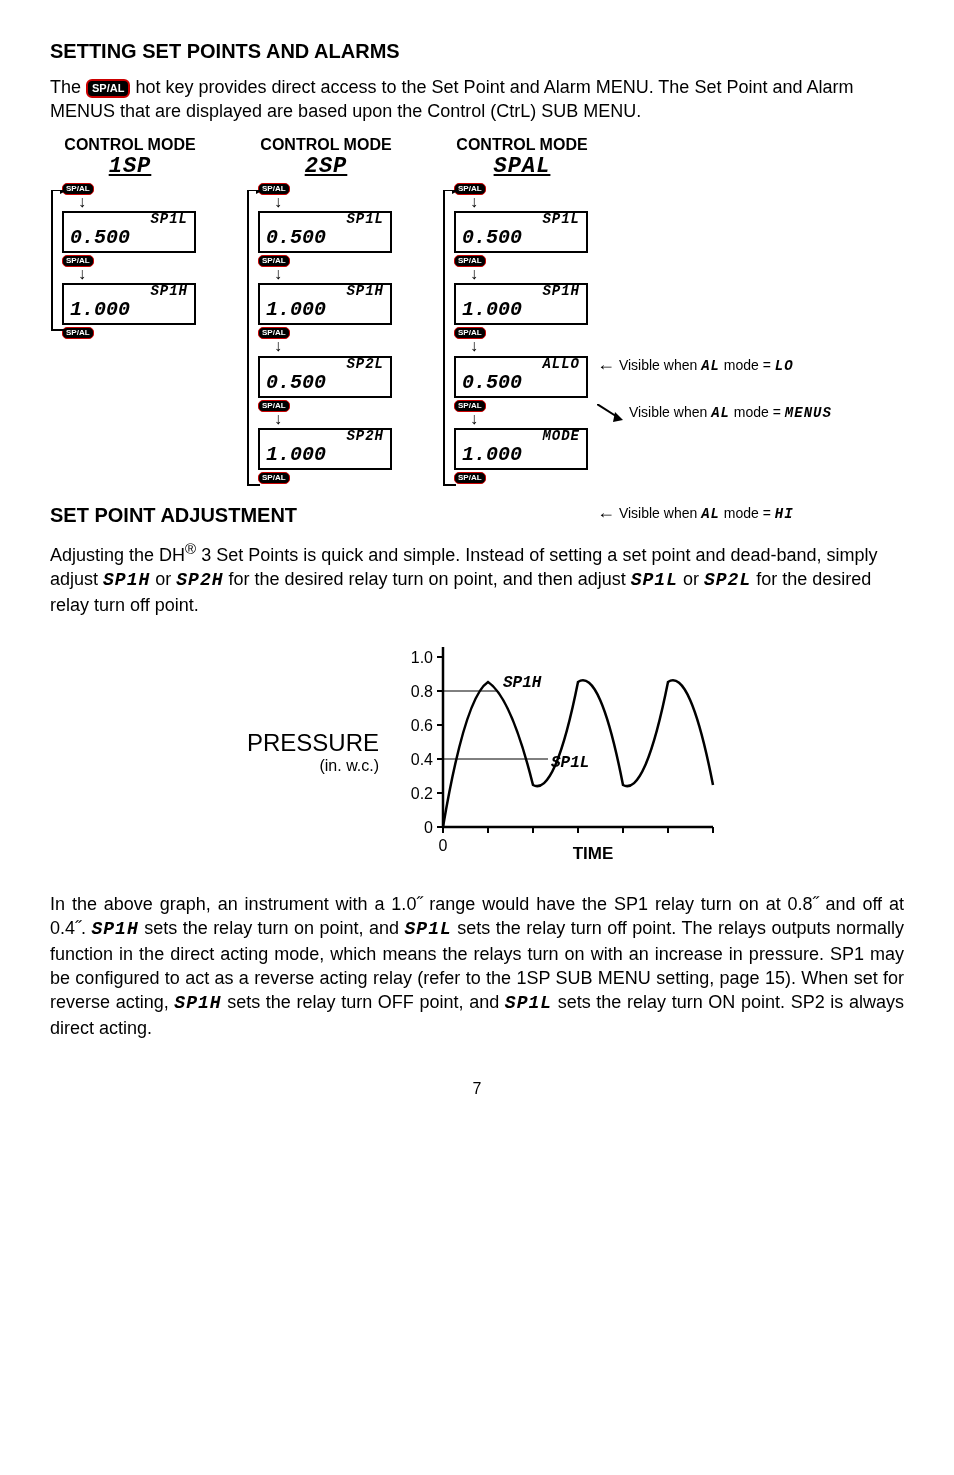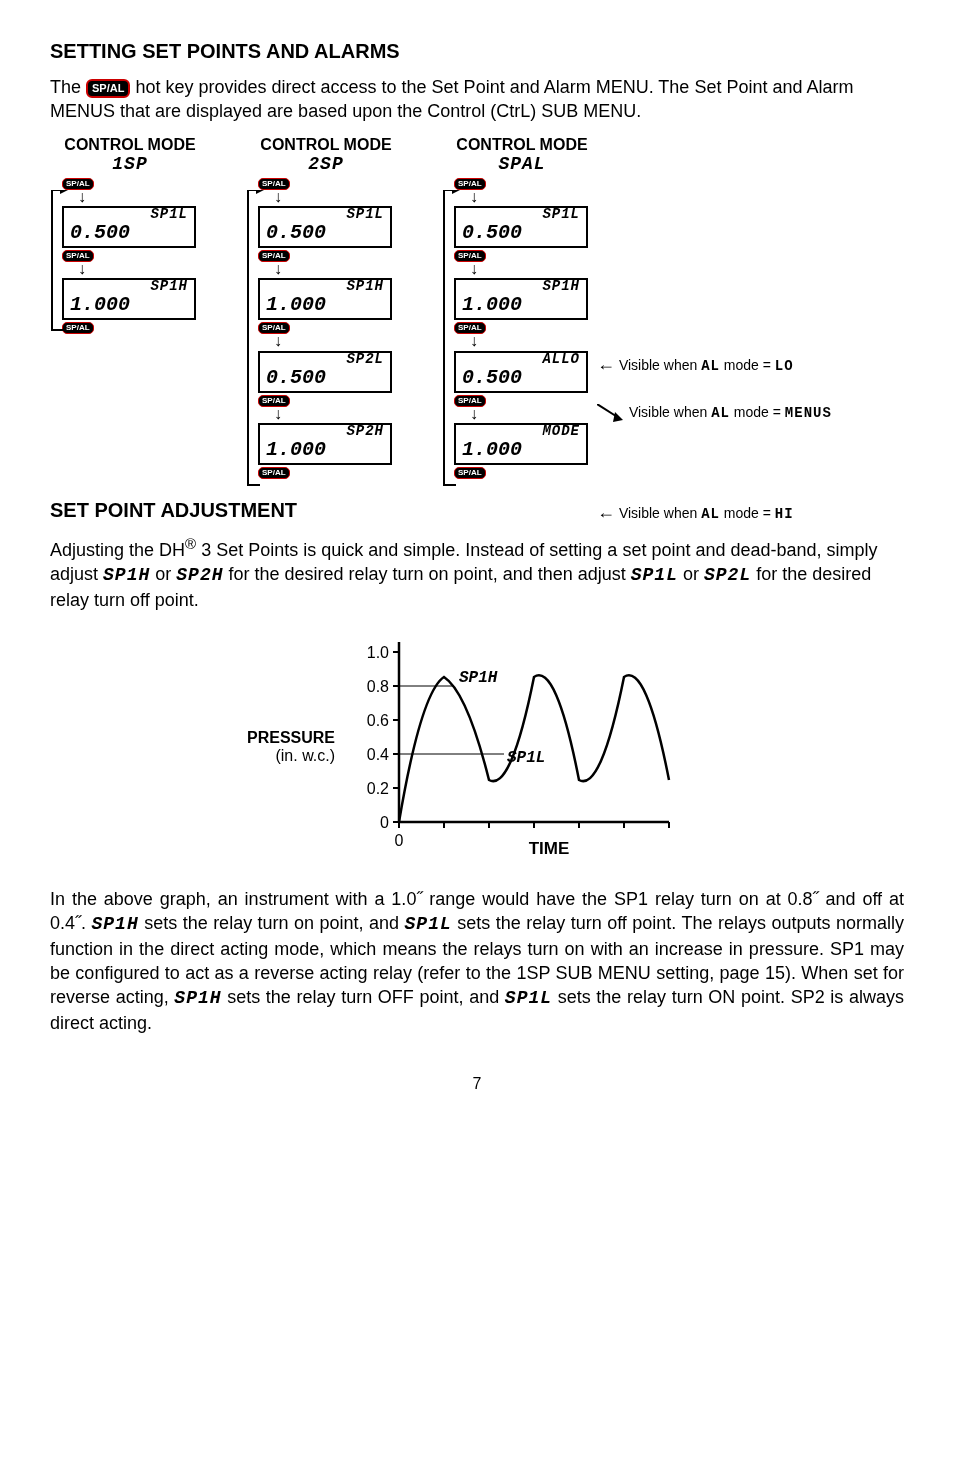--- a/index.html
+++ b/index.html
@@ -49,25 +49,26 @@
   }
   .mode-title {
     font-weight: bold;
     font-size: 16px;
     text-align: center;
     width: 160px;
   }
   .mode-sub {
     font-family: 'Courier New', monospace;
     font-style: italic;
-    font-size: 18px;
+    font-size: 22px;
     text-align: center;
     width: 160px;
     margin-bottom: 4px;
     letter-spacing: 1px;
+    text-decoration: underline;
   }
   .flow {
     display: flex;
     flex-direction: column;
     align-items: flex-start;
     margin-left: 12px;
   }
   .arrow-down {
     font-size: 16px;
     line-height: 0.9;
@@ -100,38 +101,38 @@
     letter-spacing: 0px;
   }
   .col-wrap {
     position: relative;
   }
   .annot {
     position: absolute;
     font-size: 14px;
     white-space: nowrap;
   }
-  .annot .seg { font-family: 'Courier New', monospace; font-weight: bold; letter-spacing: 1px;}
+  .annot .seg { font-family: 'Courier New', monospace; font-weight: bold; font-style: italic; letter-spacing: 1px;}
   .seg-font {
     font-family: 'Courier New', monospace;
     font-style: italic;
     font-weight: bold;
     letter-spacing: 1px;
   }
   .chart-wrap {
     margin: 20px auto 25px auto;
     width: 460px;
     display: flex;
     align-items: center;
   }
   .chart-ylabel {
     text-align: right;
     margin-right: 14px;
   }
-  .chart-ylabel .l1 { font-weight: bold; font-size: 16px; }
+  .chart-ylabel .l1 { font-weight: normal; font-size: 24px; }
   .chart-ylabel .l2 { font-size: 16px; }
   svg.chart { overflow: visible; }
   .pagenum { text-align: center; margin-top: 40px; font-size: 16px;}
   .justify { text-align: justify; }
 </style>
 </head>
 <body>
 
 <div class="heading">SETTING SET POINTS AND ALARMS</div>
 

